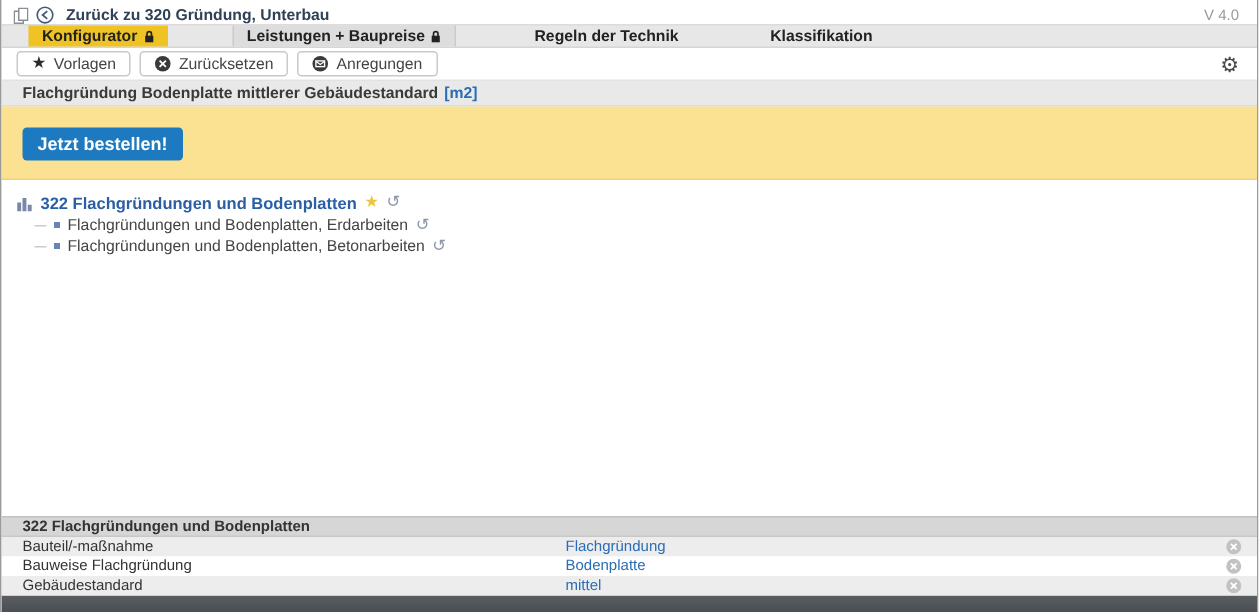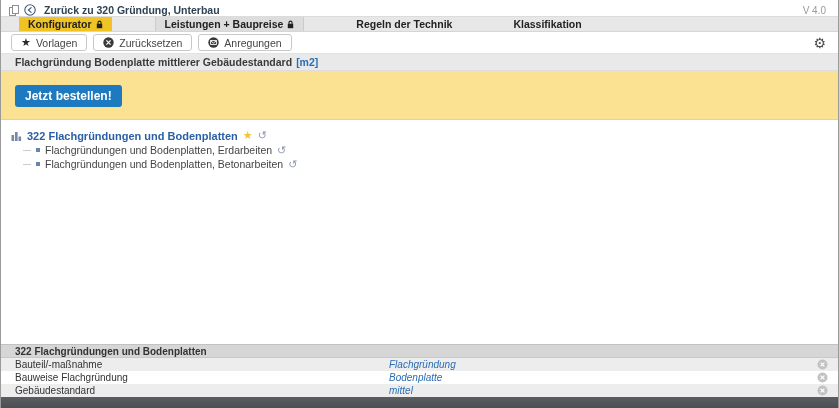--- a/index.html
+++ b/index.html
@@ -53,21 +53,21 @@
   .child-label { cursor:pointer; }
 
   
   .table { flex:0 0 auto; }
   .thead { height:14px; background:#d6d6d6; border-top:1px solid #c2c2c2; border-bottom:1px solid #c8c8c8;
            font-size:10px; font-weight:bold; color:#333; padding:0 14px; display:flex; align-items:center; }
   .trow { height:13px; position:relative; display:flex; align-items:center; font-size:10px; }
   .trow:nth-child(odd) { background:#fff; }
   .trow:nth-child(even) { background:#ededed; }
   .trow .lbl { padding-left:14px; color:#333; }
-  .trow .val { position:absolute; left:388px; color:#2a6db5; cursor:pointer;font-style:italic; }
+  .trow .val { position:absolute; left:376px; color:#2a6db5; cursor:pointer; }
   .trow .rm { position:absolute; right:10px; top:1px; cursor:pointer; display:inline-flex; }
 
   
   .footer { height:11px; background:linear-gradient(#5a5e63,#4b4f54); flex:0 0 auto; }
 
   svg { display:block; }
 </style>
 </head>
 <body>
 

